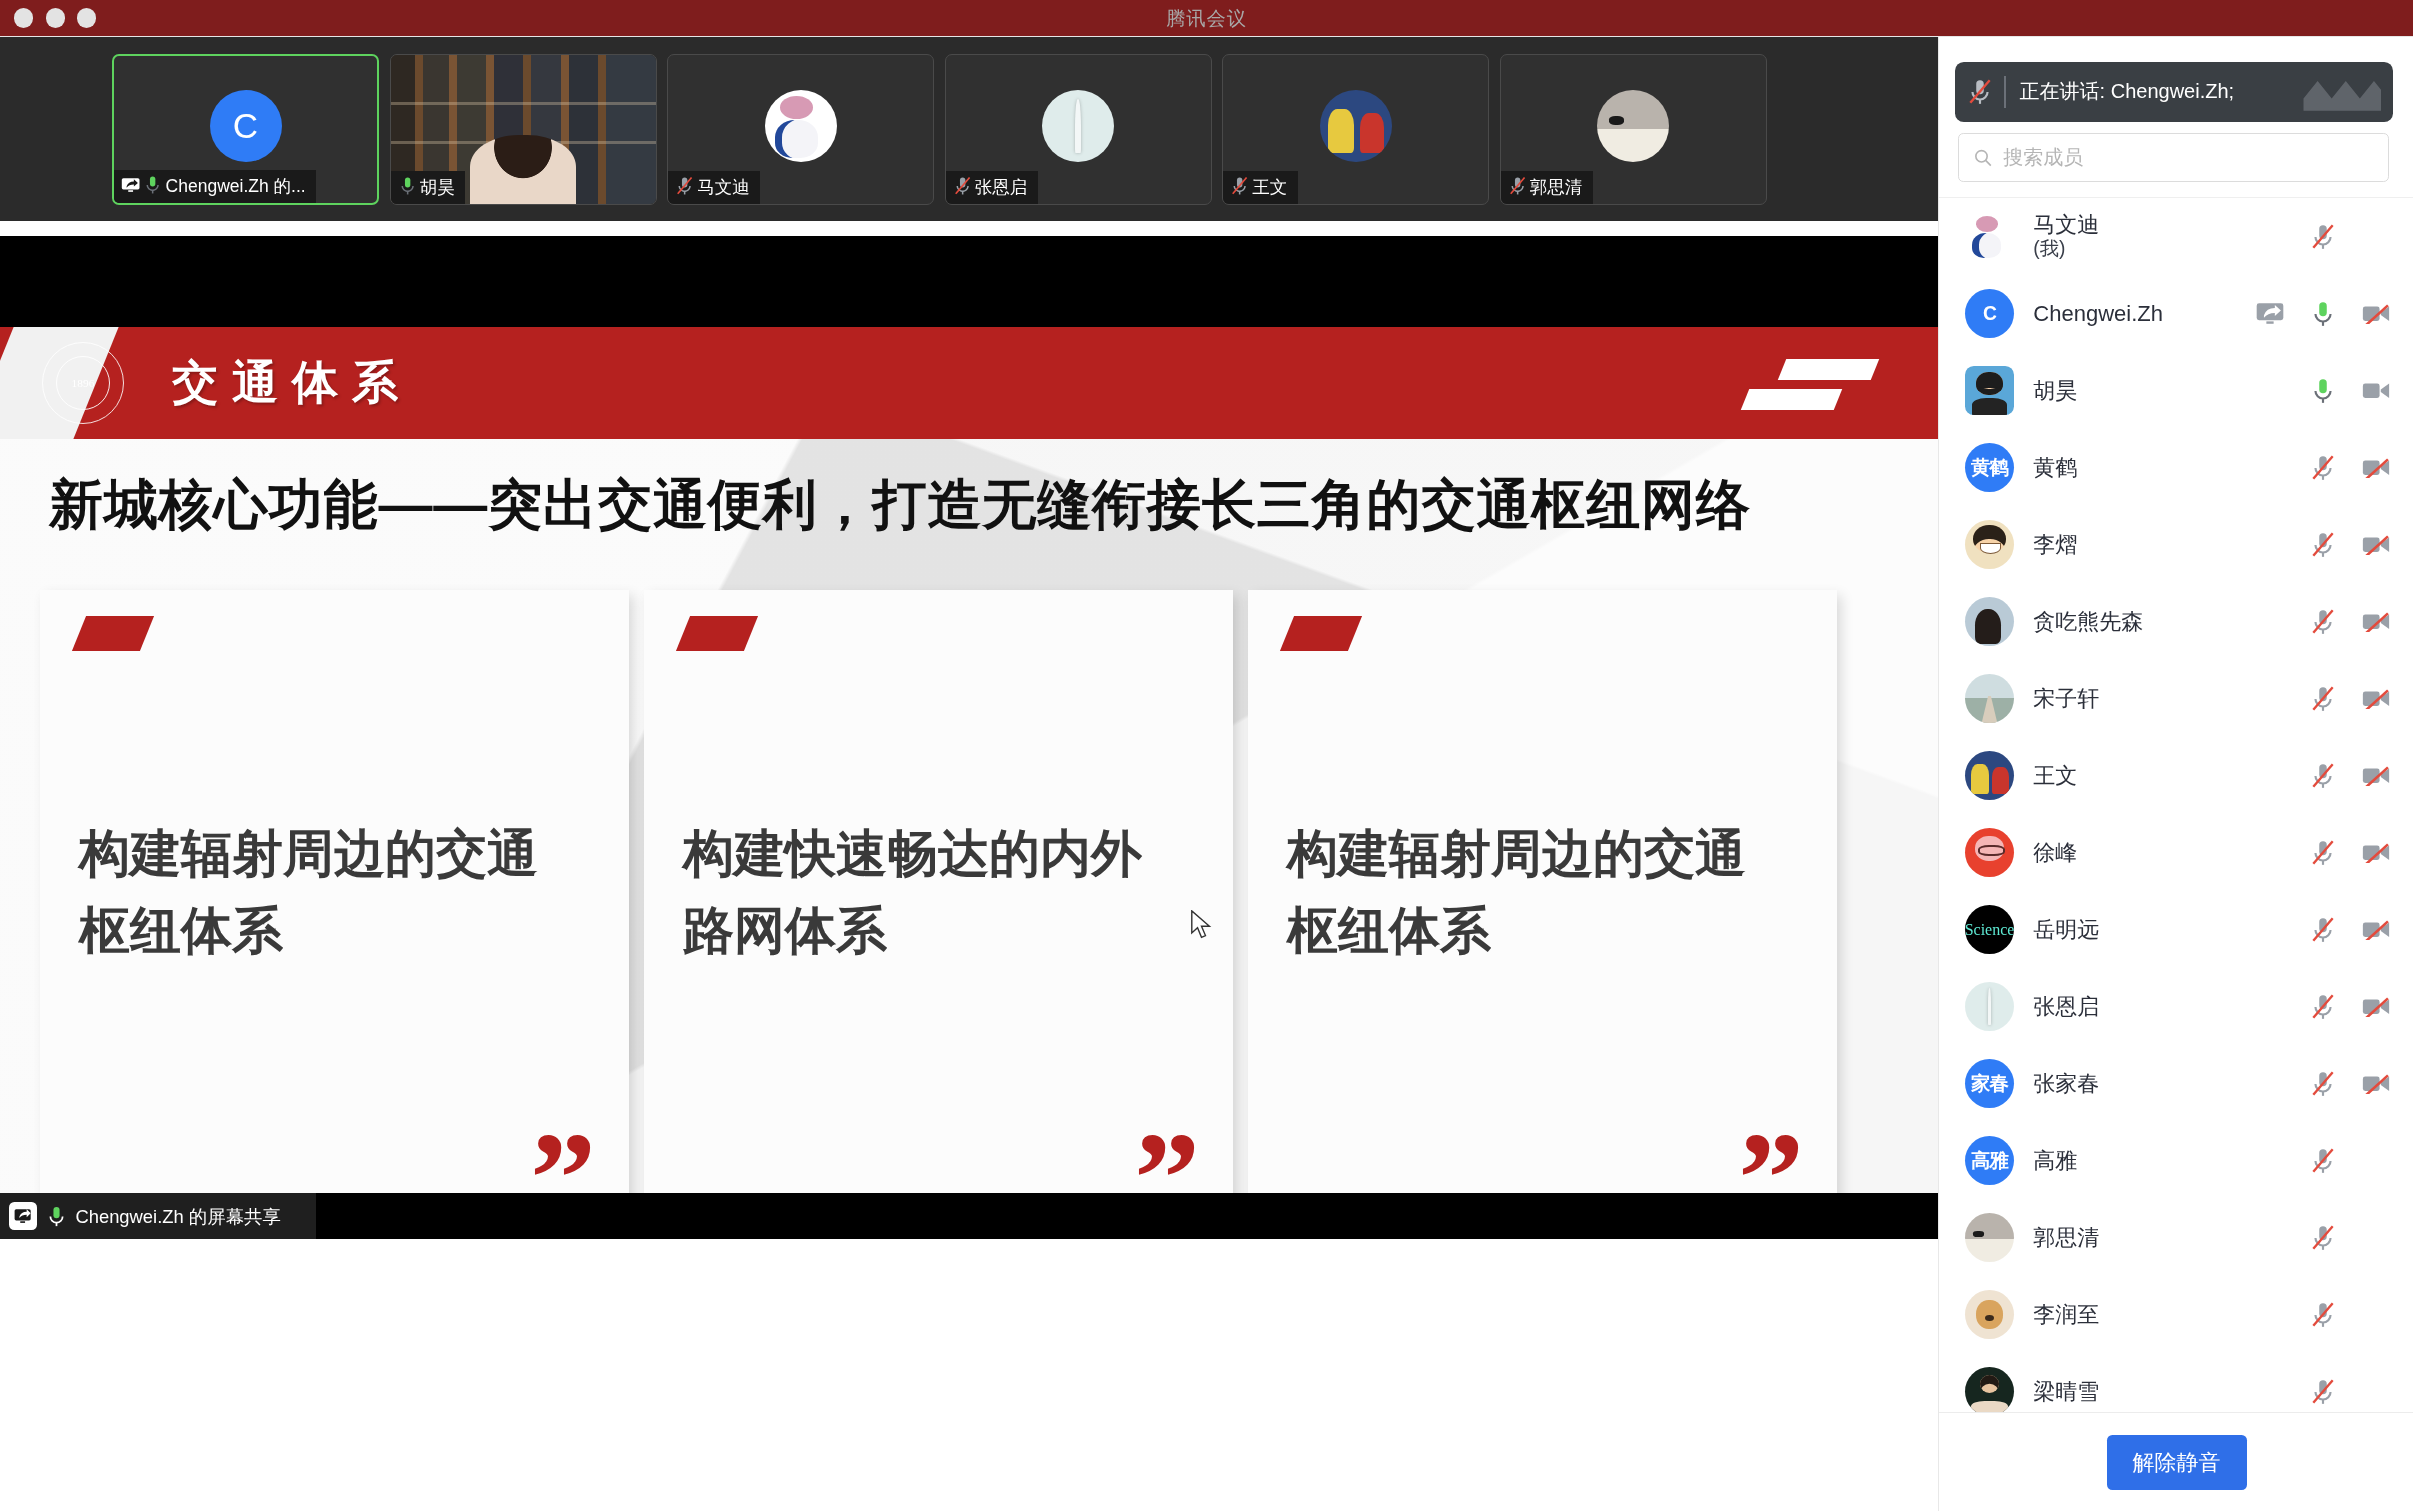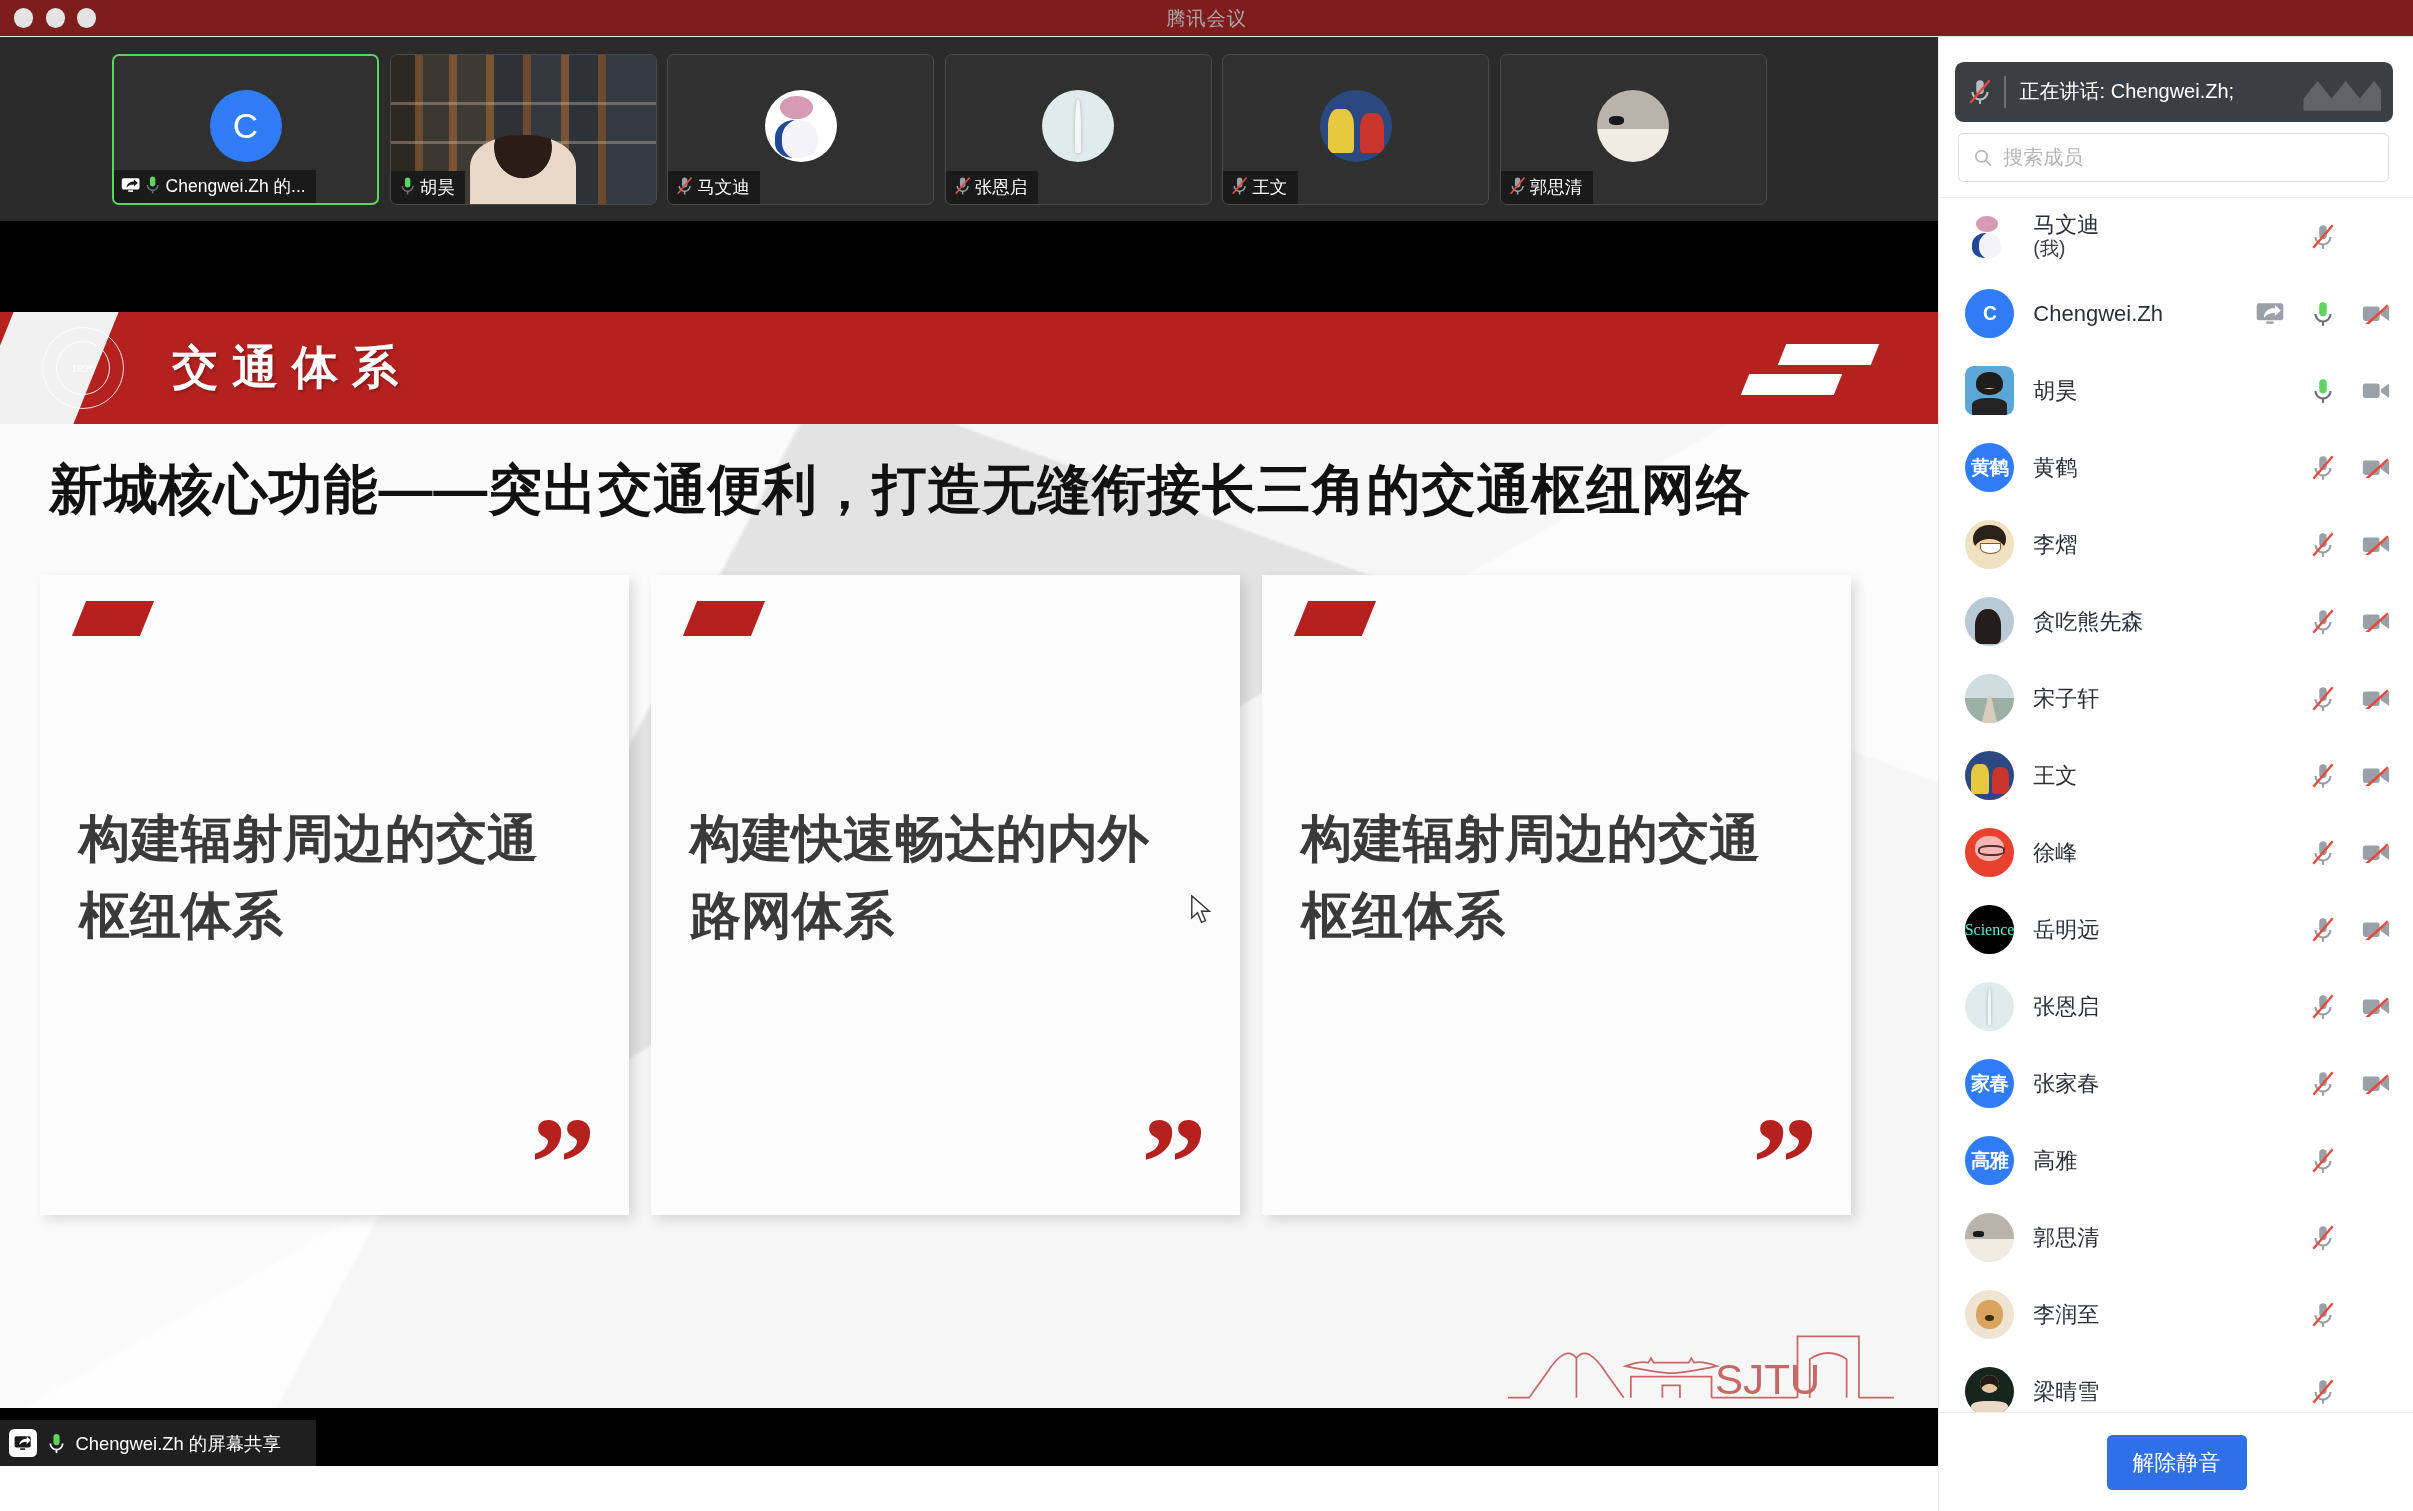--- a/index.html
+++ b/index.html
@@ -164,21 +164,21 @@
     content:""; position:absolute; left:40%; top:50%; width:20%; height:14%;
     background:#3a2a1c; border-radius:45%;
   }
   .av-sci { background:#000; display:flex; align-items:center; justify-content:center;
             color:#5eead4; font-family:Liberation Serif, serif; font-size:16px; }
   .av-text { display:flex; align-items:center; justify-content:center;
              color:#fff; font-size:19.3px; font-weight:600; letter-spacing:-0.9px; background:#2f7cf6; }
 
   
   .share-area {
-    position:absolute; top:221px; left:0; width:1938px; height:1245px;
+    position:absolute; top:236px; left:0; width:1938px; height:1003px;
     background:#000; overflow:hidden;
   }
   .slide {
     position:absolute; left:0; top:91px; width:1938px; height:1096px;
     background: #f2f2f2;
     background-image:
       linear-gradient(118deg, rgba(255,255,255,.85) 0 34%, rgba(0,0,0,0) 34.2%),
       linear-gradient(200deg, rgba(255,255,255,.7) 0 26%, rgba(0,0,0,0) 26.2%),
       linear-gradient(150deg, rgba(225,225,225,.9) 0 50%, rgba(0,0,0,0) 50.2%),
       linear-gradient(#f6f6f6 0 100%);
@@ -213,21 +213,21 @@
                  transform:skewX(-22deg); }
   .band-deco i:nth-child(1){ left:37px; top:0; width:93px; }
   .band-deco i:nth-child(2){ left:0;   top:30px; width:93px; }
 
   .slide-subtitle {
     position:absolute; left:49px; top:142px; width:1824px;
     font-size:54px; font-weight:700; color:#111;
     letter-spacing:0.9px; white-space:nowrap;
   }
 
-  .cards { position:absolute; left:40px; top:263px; display:flex; gap:22px; }
+  .cards { position:absolute; left:40px; top:263px; display:flex; gap:15px; }
   .card {
     position:relative; width:589px; height:640px; background:#fcfcfc;
     box-shadow:5.3px 5.3px 12.3px rgba(0,0,0,.14);
   }
   .card .mark {
     position:absolute; left:39px; top:26px; width:68px; height:35px;
     background:#b5211f; transform:skewX(-22deg);
   }
   .card .ctext {
     position:absolute; left:39px; top:226px; width:509px;

